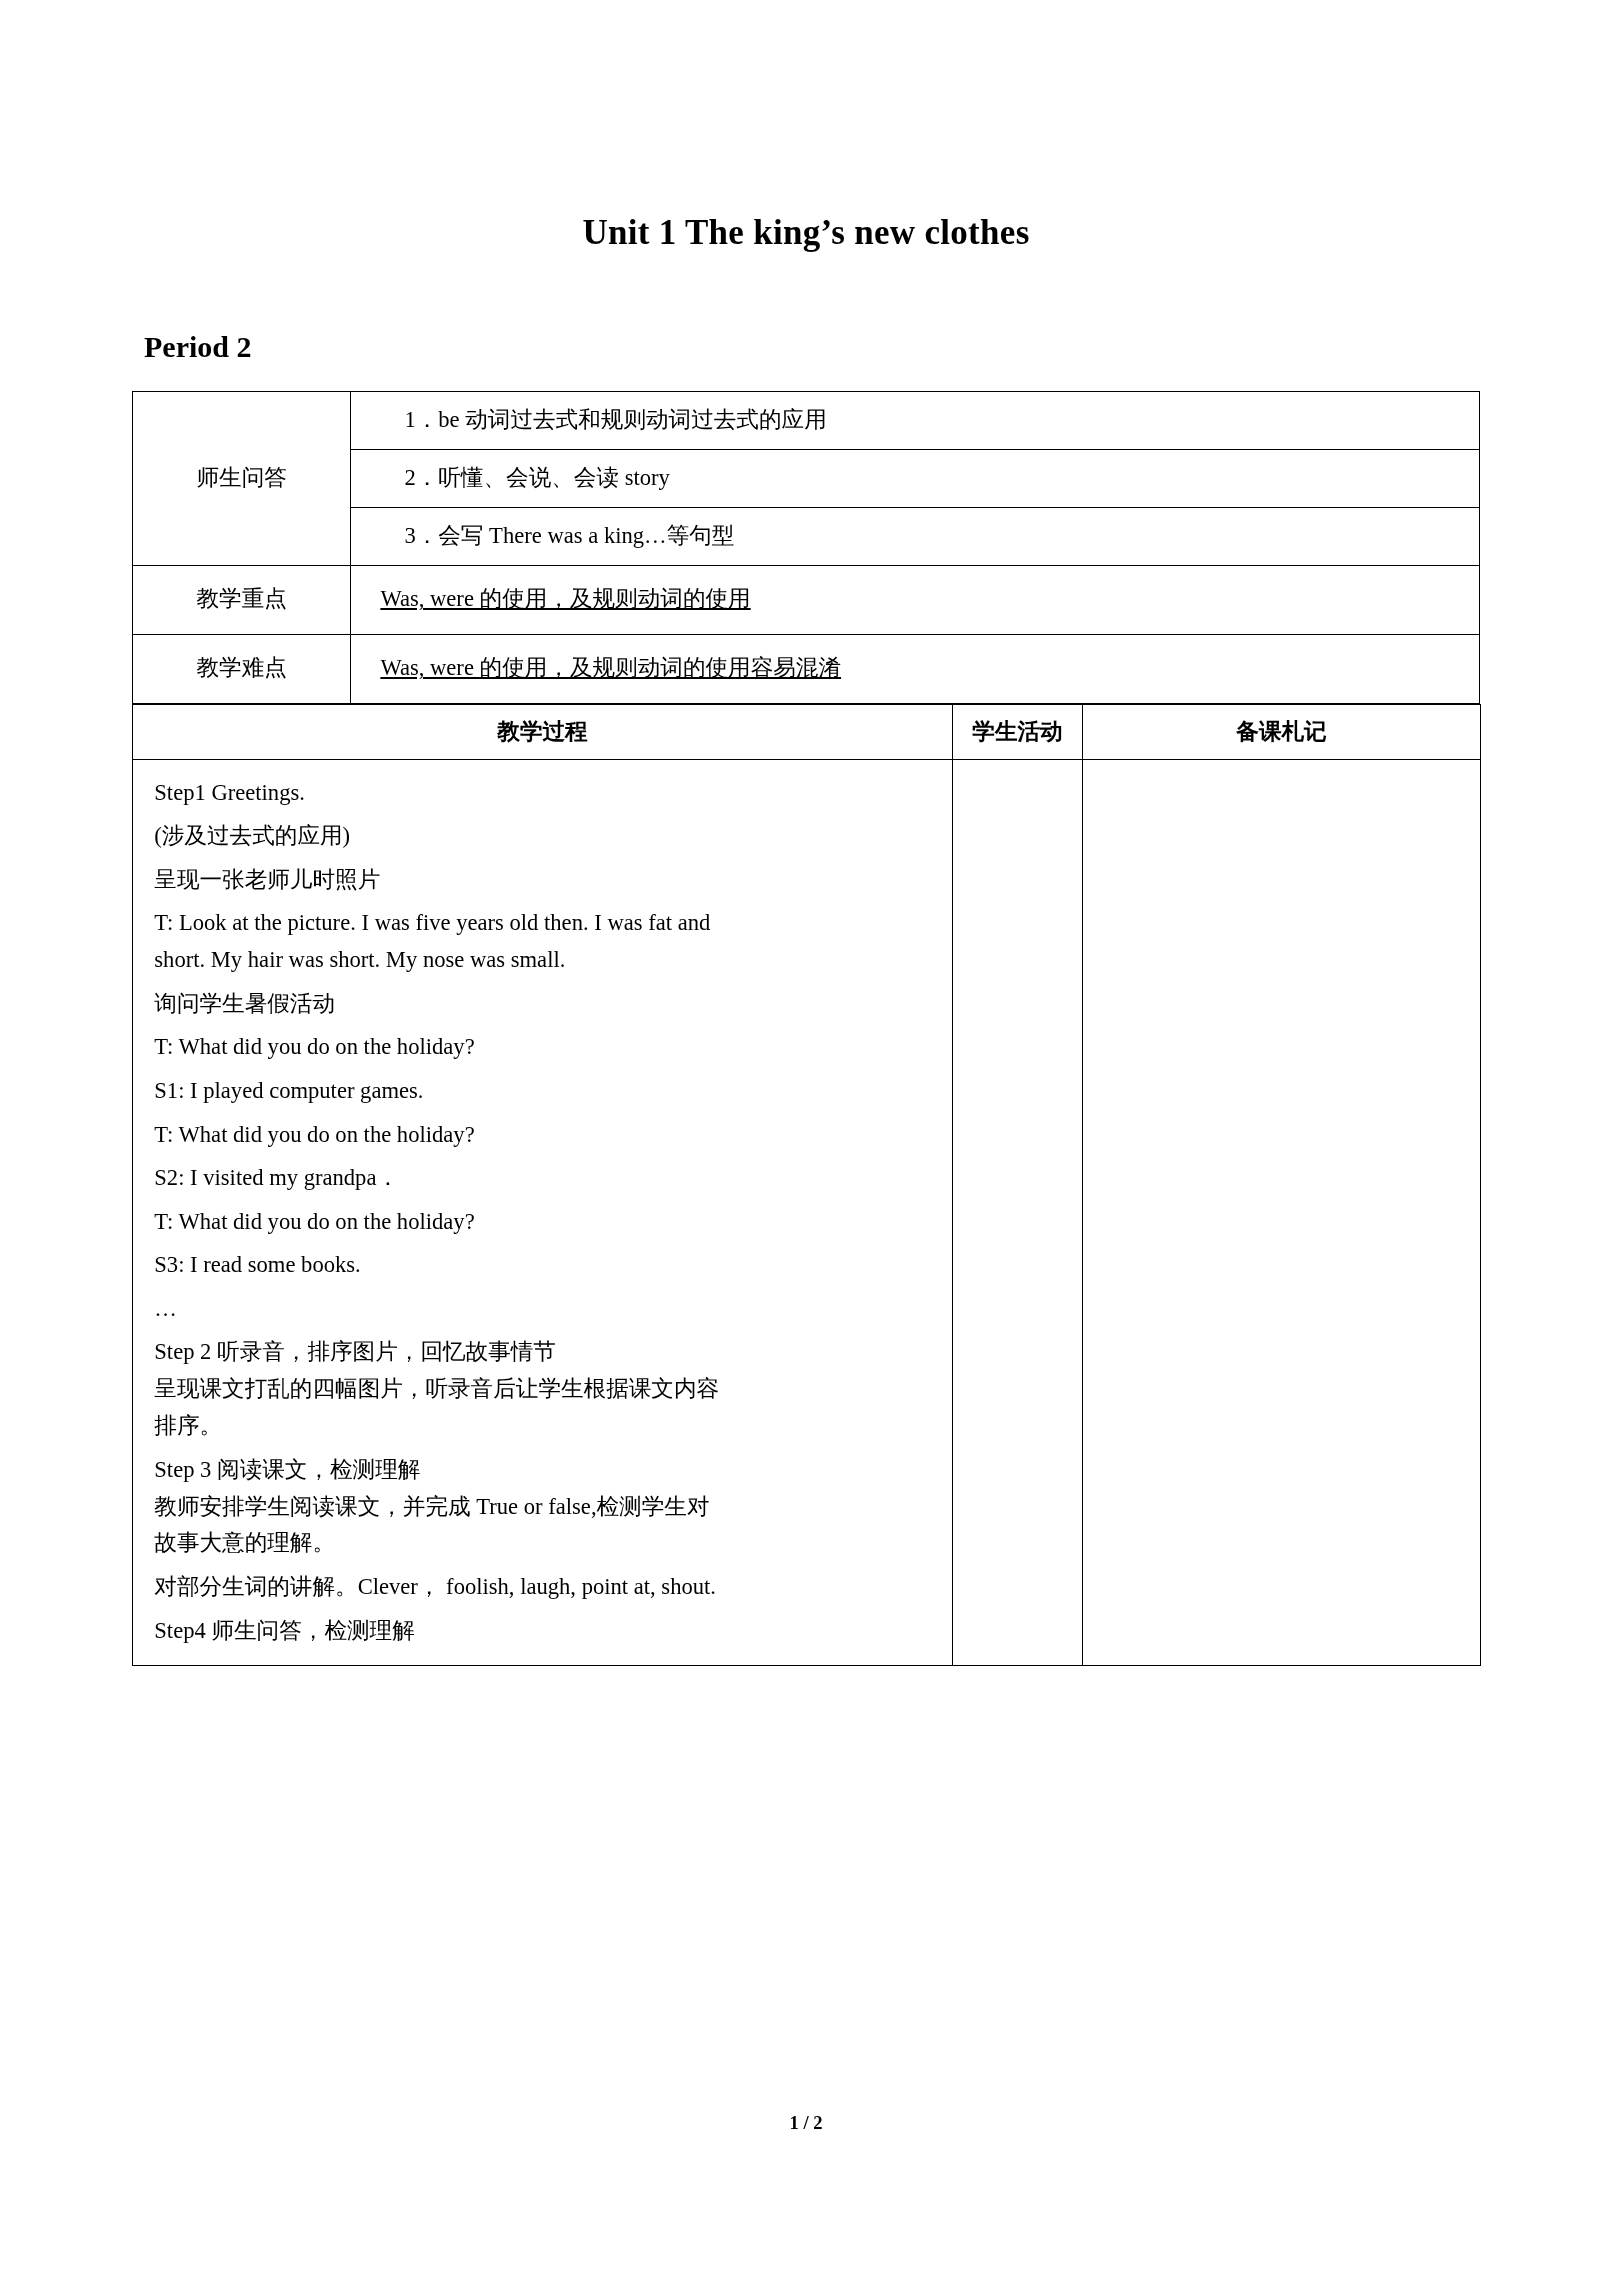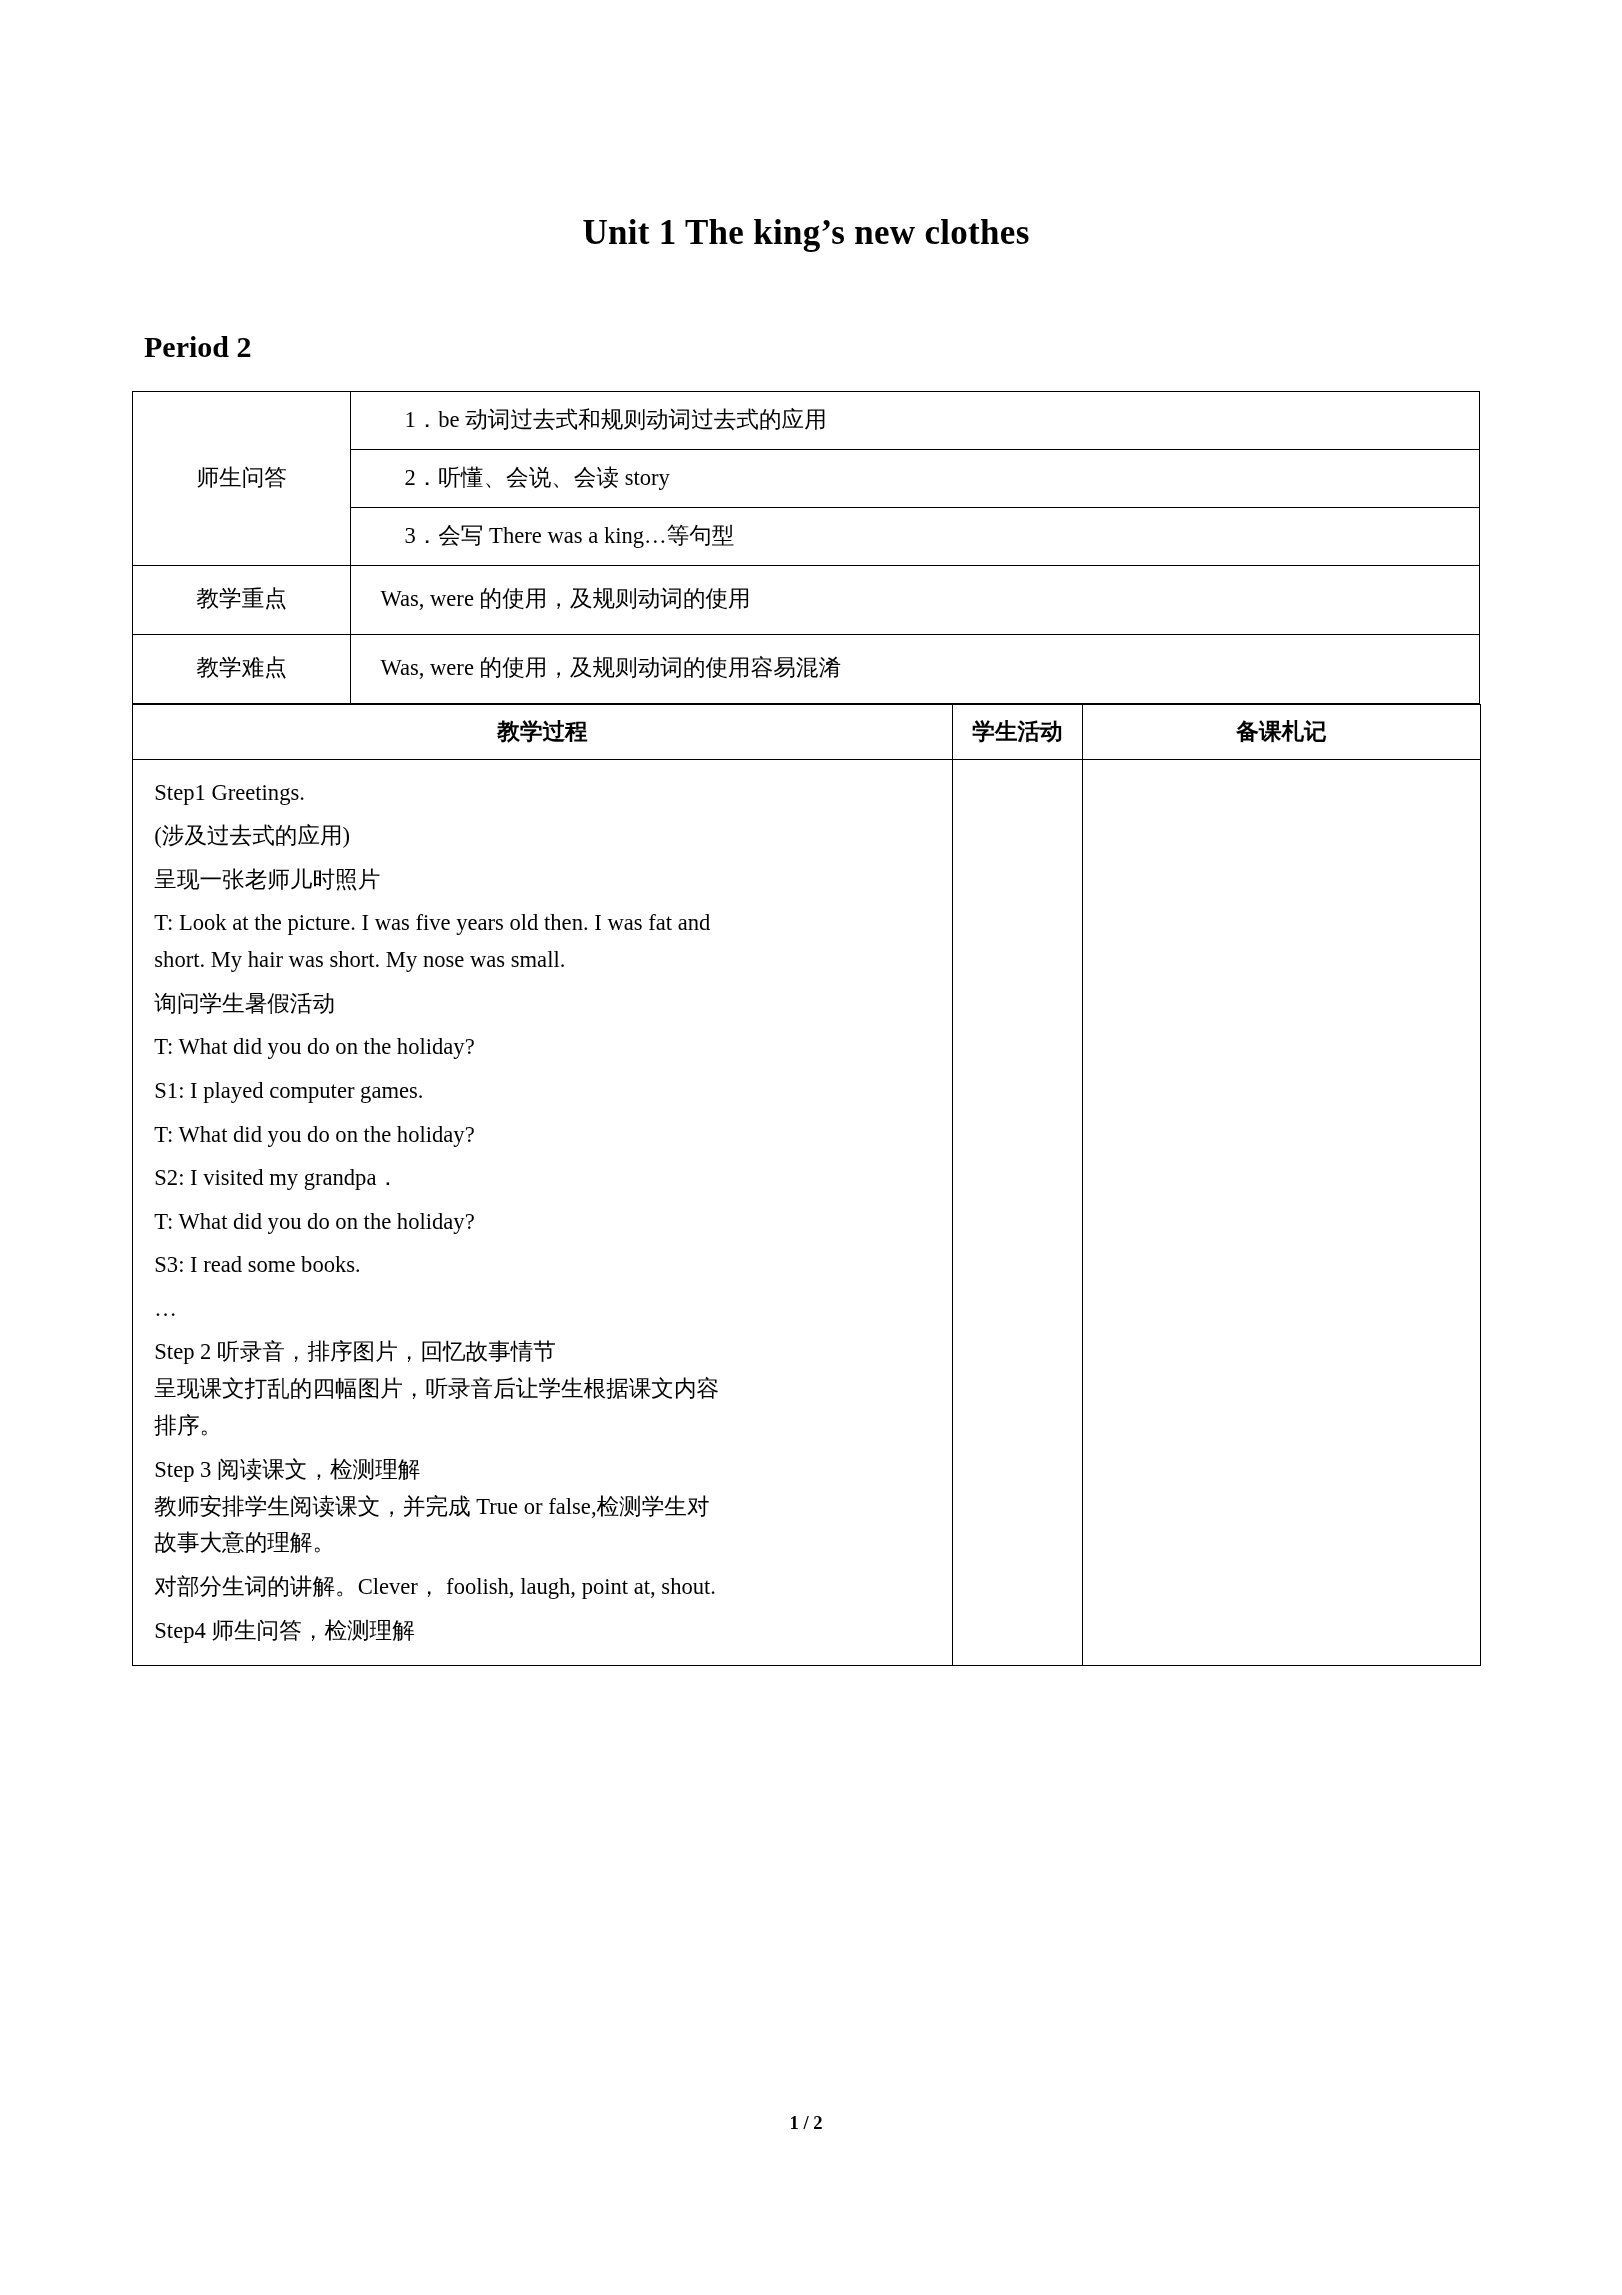--- a/index.html
+++ b/index.html
@@ -73,20 +73,21 @@
     padding: 8px 6.6px 8px 29px;
     font-size: 22.6px;
     height: 41px;
   }
   .info-table td.value-cell.obj {
     padding-left: 53px;
   }
   .info-table td.value-cell.key {
     padding-left: 29px;
     height: 52px;
+    text-decoration: underline;
   }
 
   
   .process-table col.c1 { width: 820px; }
   .process-table col.c2 { width: 130px; }
   .process-table col.c3 { width: 398px; }
 
   .process-table th.head-cell,
   .process-table td.head-cell {
     border: 1.3px solid #000000;

